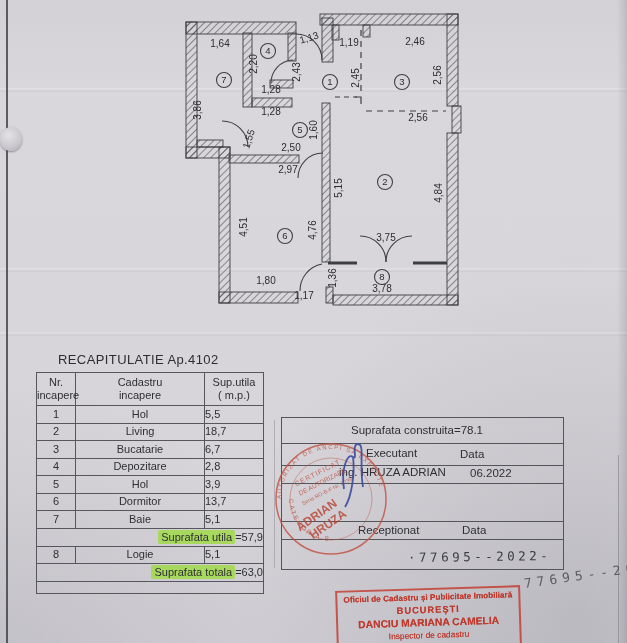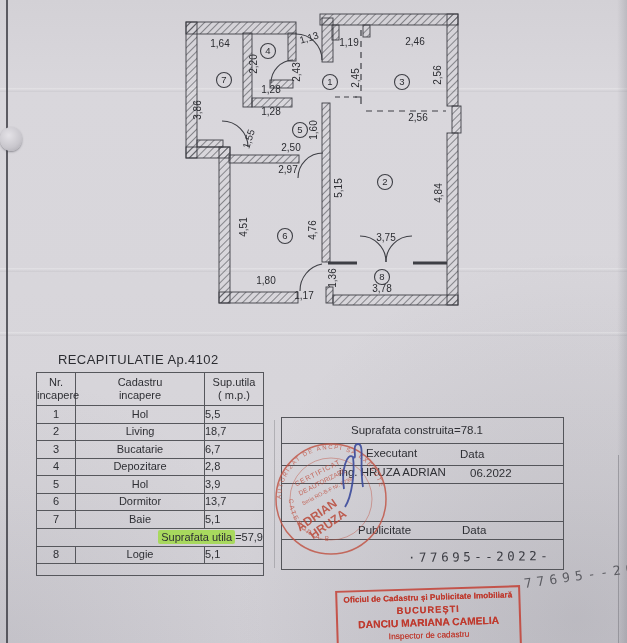--- a/index.html
+++ b/index.html
@@ -125,38 +125,41 @@
         <td class="c-val">5,1</td>
       </tr>
       <tr class="sumrow">
         <td colspan="3" class="sum"><span class="hl">Suprafata utila</span>=57,9</td>
       </tr>
       <tr class="datarow">
         <td class="c-nr">8</td>
         <td class="c-name">Logie</td>
         <td class="c-val">5,1</td>
       </tr>
+      <tr class="sumrow">
+        <td colspan="3" class="sum"><span class="hl">Suprafata totala</span>=63,0</td>
+      </tr>
       <tr>
         <td colspan="3" class="emptyrow"></td>
       </tr>
     </tbody>
 </table>
 
 <div class="exec">
   <div class="hline" style="top:25px"></div>
   <div class="hline" style="top:47px"></div>
   <div class="hline" style="top:65px"></div>
   <div class="hline" style="top:103px"></div>
   <div class="hline" style="top:121px"></div>
   <span style="left:69px;top:6px">Suprafata construita=78.1</span>
   <span style="left:84px;top:29px">Executant</span>
   <span style="left:178px;top:30px">Data</span>
   <span style="left:57px;top:48px">ing. HRUZA ADRIAN</span>
   <span style="left:188px;top:49px">06.2022</span>
-  <span style="left:76px;top:106px">Publicitate</span>
+  <span style="left:76px;top:106px">Receptionat</span>
   <span style="left:180px;top:106px">Data</span>
   <span class="regnum" style="left:126px;top:131px">·77695--2022-</span>
 </div>
 
 <div class="office-stamp">
   <div class="os1">Oficiul de Cadastru și Publicitate Imobiliară</div>
   <div class="os2">BUCUREȘTI</div>
   <div class="os3">DANCIU MARIANA CAMELIA</div>
   <div class="os4">Inspector de cadastru</div>
 </div>

